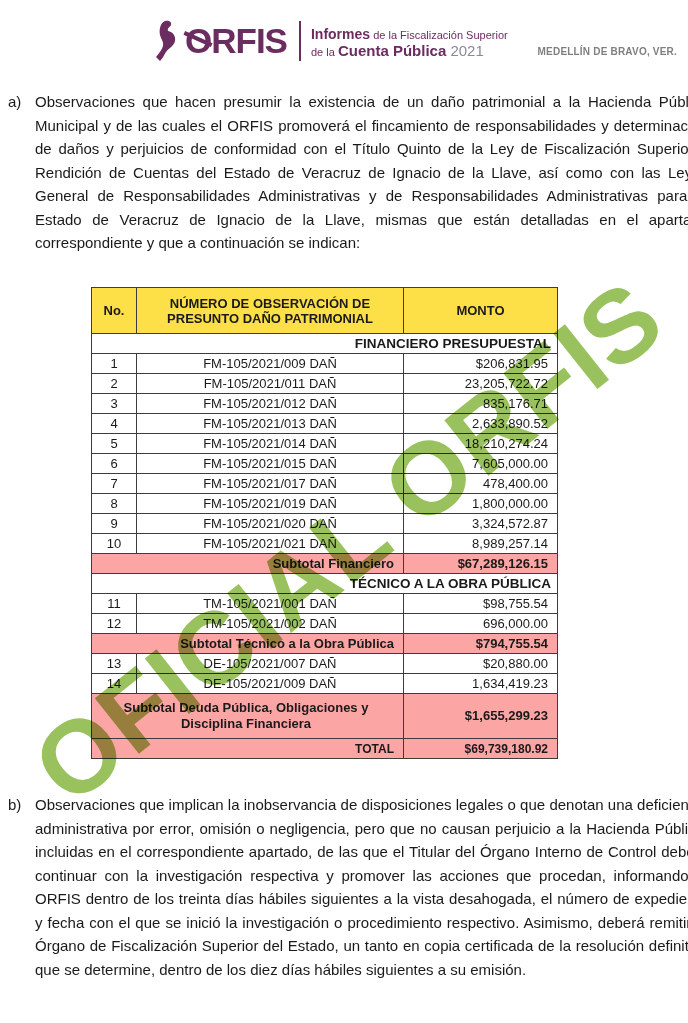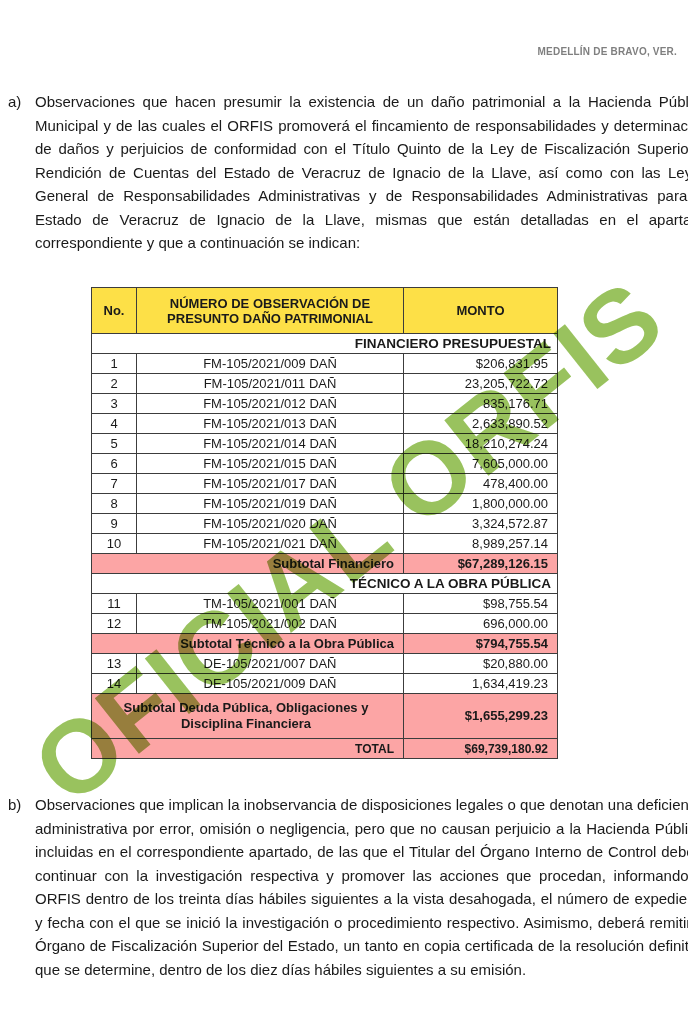--- a/index.html
+++ b/index.html
@@ -66,20 +66,31 @@
     color:#8ebc4c; opacity:.9; mix-blend-mode:multiply;
     transform:rotate(-38.5deg); pointer-events:none; z-index:5;
   }
 </style>
 </head>
 <body>
 
 <div class="page">
 
   <div class="hdr">
+    <div class="brand">
+      <svg class="vz-icon" viewBox="0 0 26 42">
+        <path fill="#6b2c60" d="M10,1 C14,0 17,2 16,5 C15,7 12,8 13,11 C18,12 21,16 20,21 C19,26 14,28 11,32 C9,35 8,38 5,41 L1,37 C4,33 7,30 8,26 C9,22 6,19 5,15 C4,10 5,3 10,1 Z"></path>
+      </svg>
+      <div class="wordmark"><span class="logo-o">O</span><span>RFIS</span></div>
+      <div class="logo-div"></div>
+      <div class="tagline">
+        <div class="tag1"><b>Informes</b><span> de la Fiscalización Superior</span></div>
+        <div class="tag2"><span>de la </span><b>Cuenta Pública</b><span class="yr"> 2021</span></div>
+      </div>
+    </div>
     <div class="loc">MEDELLÍN DE BRAVO, VER.</div>
   </div>
 
   <div class="para" id="para-a">
     <span class="marker">a)</span>
     <p>Observaciones que hacen presumir la existencia de un daño patrimonial a la Hacienda Pública Municipal y de las cuales el ORFIS promoverá el fincamiento de responsabilidades y determinación de daños y perjuicios de conformidad con el Título Quinto de la Ley de Fiscalización Superior y Rendición de Cuentas del Estado de Veracruz de Ignacio de la Llave, así como con las Leyes General de Responsabilidades Administrativas y de Responsabilidades Administrativas para el Estado de Veracruz de Ignacio de la Llave, mismas que están detalladas en el apartado correspondiente y que a continuación se indican:</p>
   </div>
 
   <div class="tbl-wrap">
     <table>

